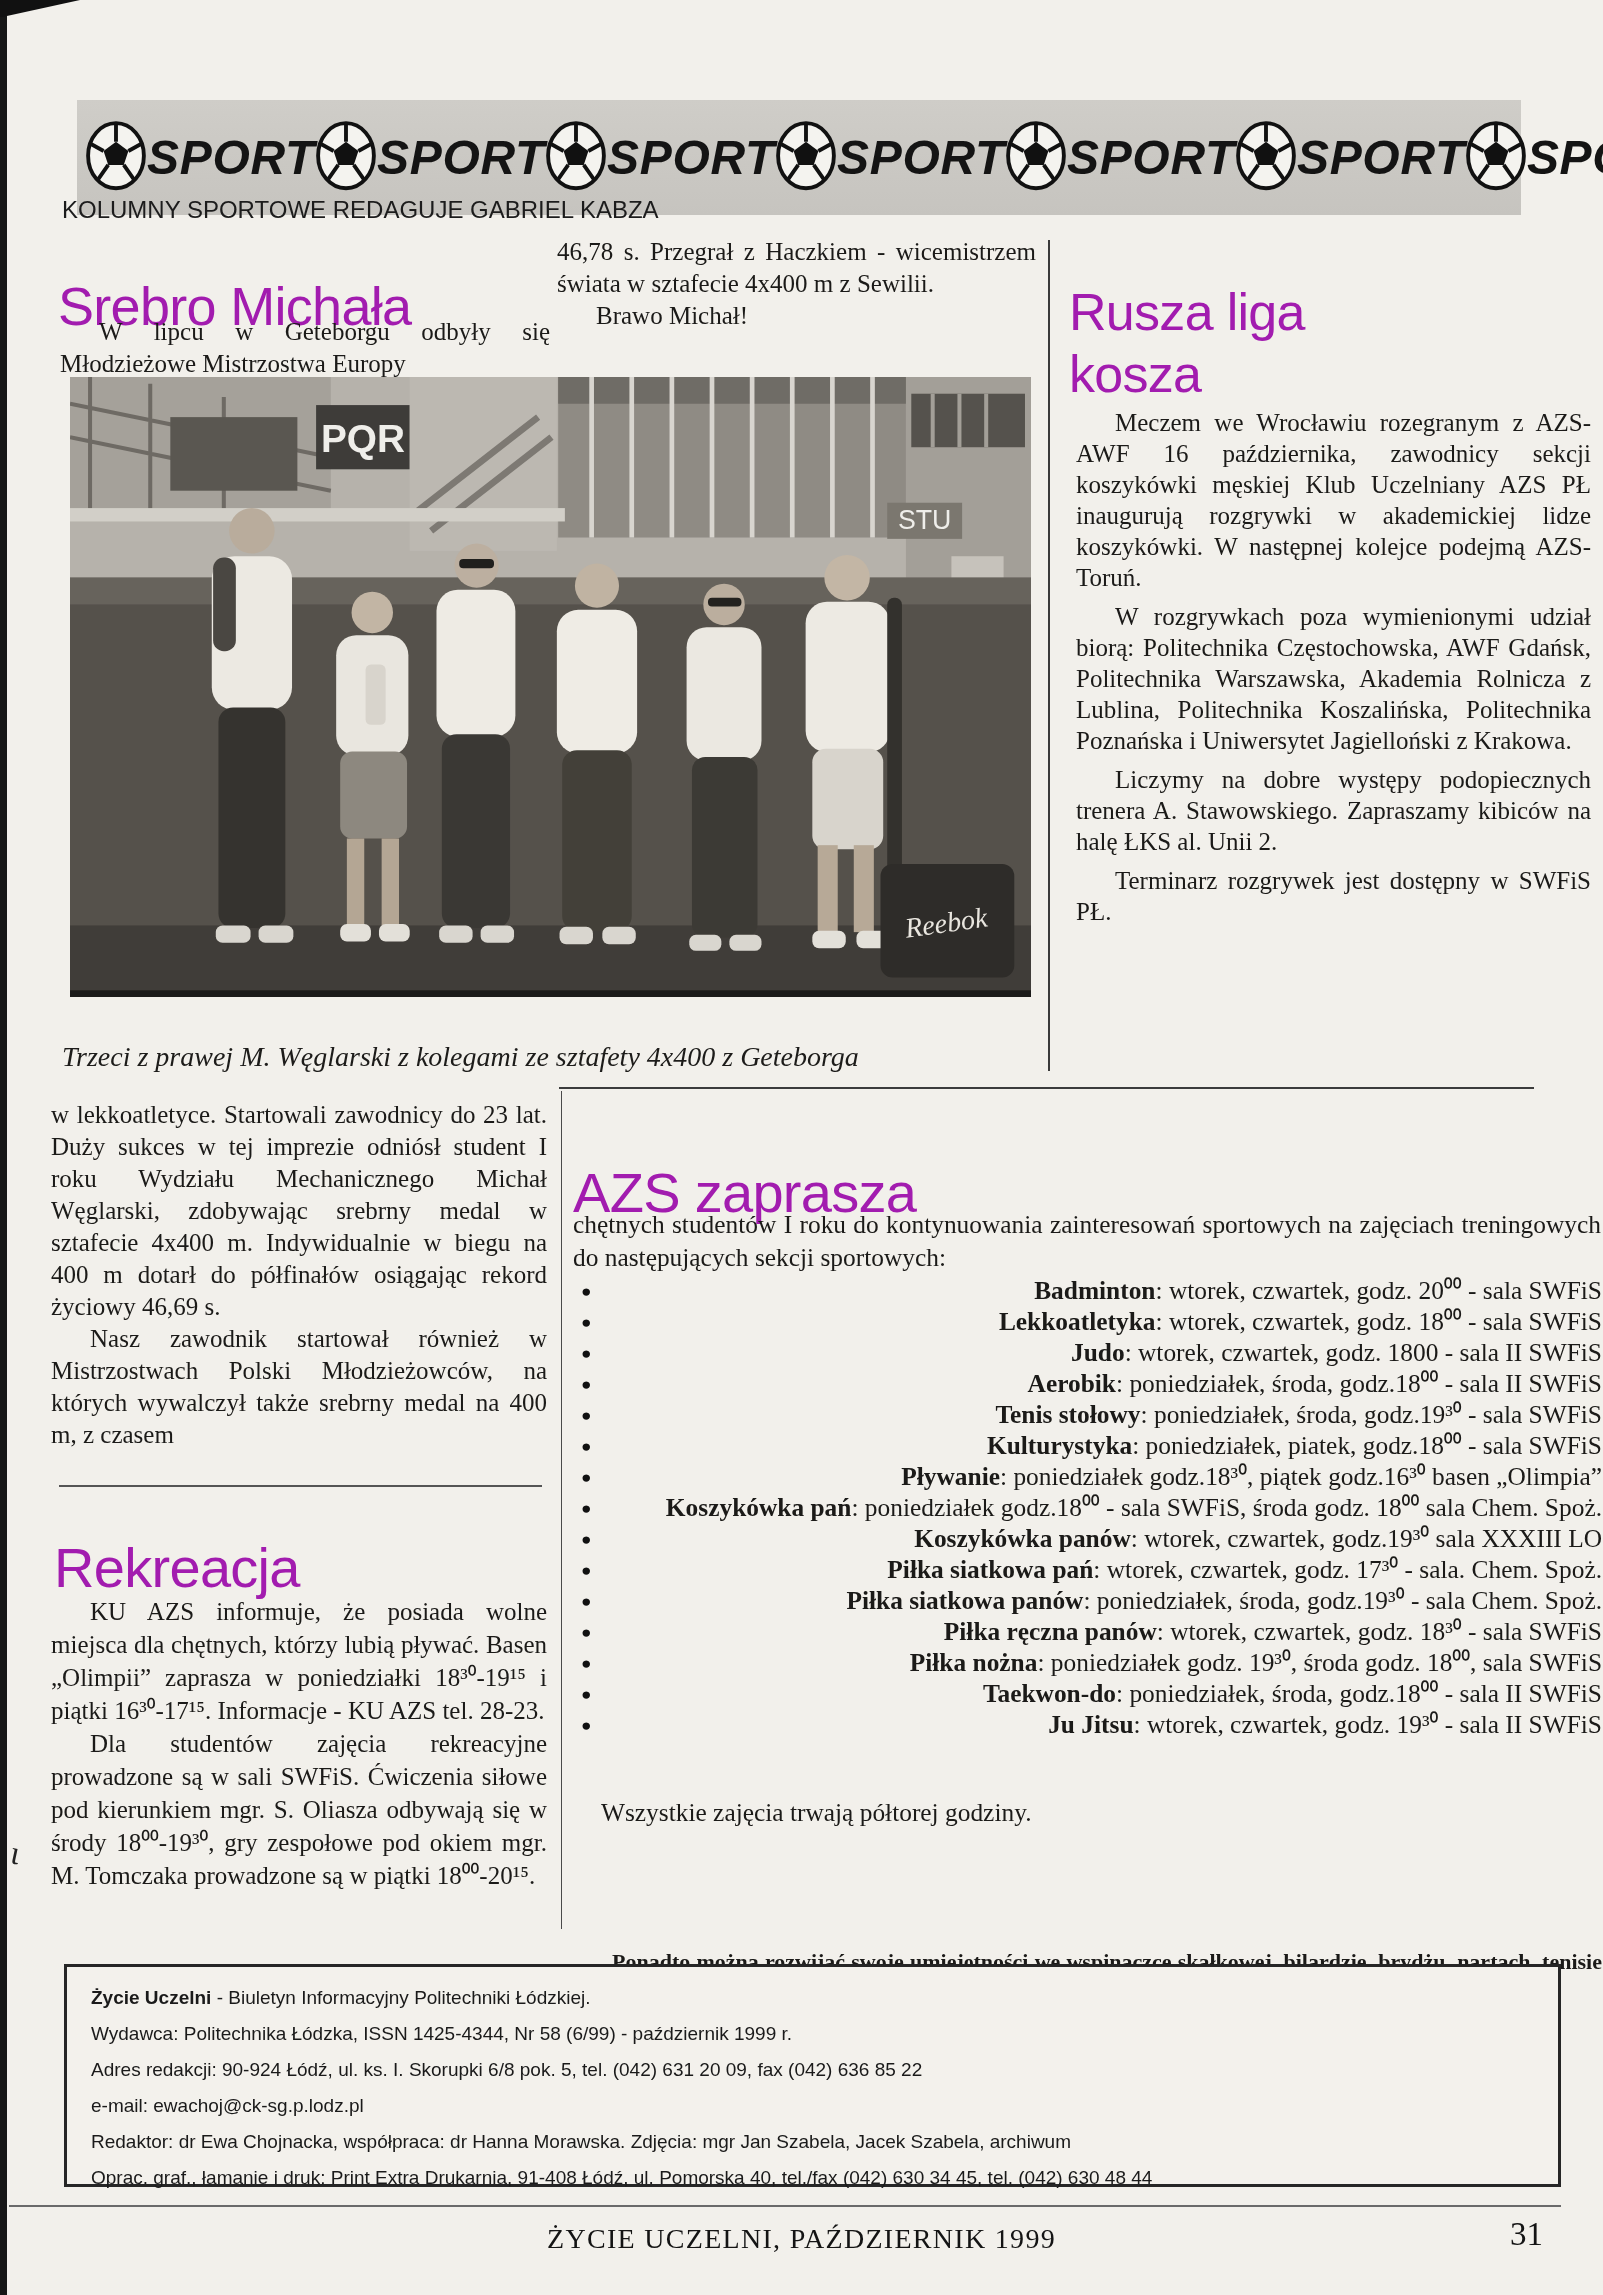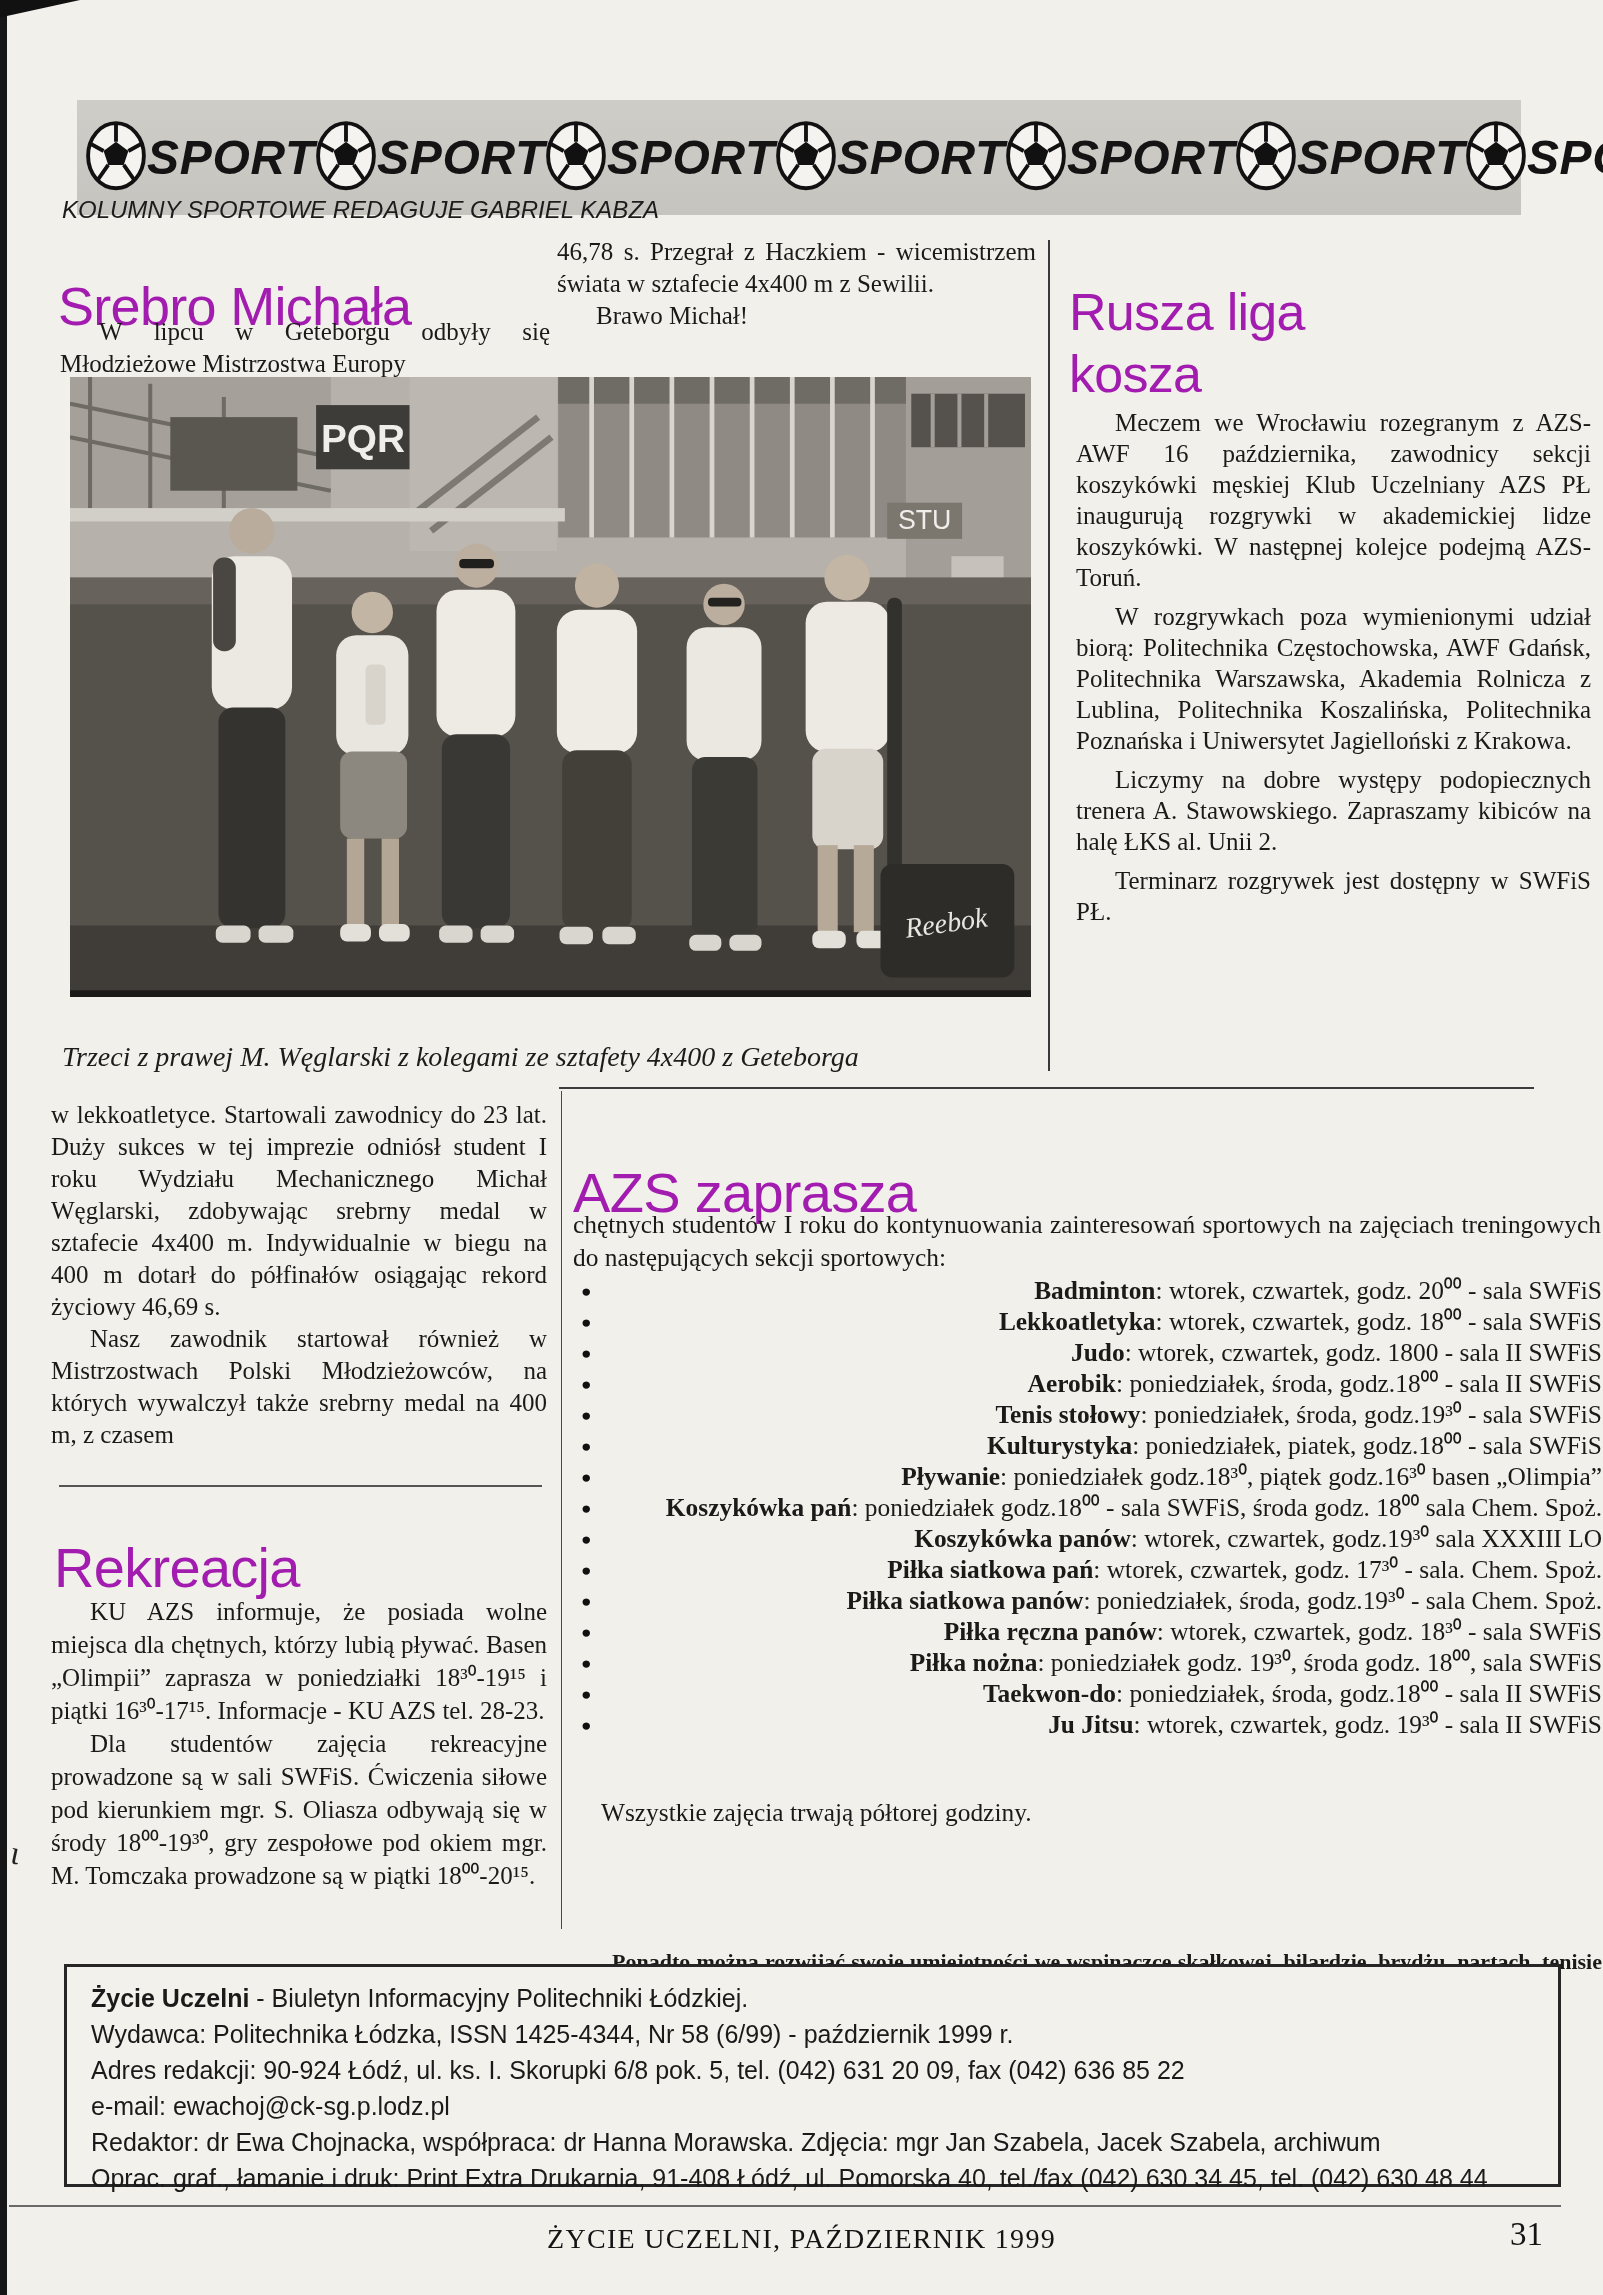--- a/index.html
+++ b/index.html
@@ -22,21 +22,21 @@
     display:flex;align-items:center;justify-content:space-between;
     padding:0 8px;box-sizing:border-box;
   }
   .banner .ball{width:62px;height:75px;display:block;flex:0 0 auto;}
   .banner .sport{
     font-family:"Liberation Sans",sans-serif;font-weight:bold;font-style:italic;
     font-size:48px;letter-spacing:0.7px;color:#141414;white-space:nowrap;
   }
   .kicker{
     position:absolute;left:62px;top:196px;
-    font-family:"Liberation Sans",sans-serif;font-style:italic;font-size:24px;color:#1c1c1c;
+    font-family:"Liberation Sans",sans-serif;font-size:24px;color:#1c1c1c;
   }
   
   .hl{font-family:"Liberation Sans",sans-serif;font-weight:normal;color:#a21caf;letter-spacing:-0.7px;line-height:1.06;}
   .hl-srebro{position:absolute;left:58px;top:242px;font-size:54px;}
   .hl-kosz{position:absolute;left:1069px;top:246px;font-size:52px;line-height:62px;}
   .hl-rekreacja{position:absolute;left:54px;top:1500px;font-size:56px;text-align:center;}
   .hl-azs{position:absolute;left:573px;top:1125px;font-size:56px;}
   
   .bt{font-size:25px;line-height:32px;text-align:justify;}
   .ind{text-indent:39px;margin:0;}
@@ -69,21 +69,21 @@
   .azs-list li::before{content:"●";position:absolute;left:4px;top:1.3px;font-size:17.4px;color:#111;}
   .azs-list .b{font-weight:bold;}
   .azs-outro1{position:absolute;left:601px;top:1798px;font-size:25.4px;}
   .azs-outro2{position:absolute;left:573px;top:1944px;width:1029px;font-size:22px;line-height:36px;font-weight:bold;text-align:justify;text-indent:39px;}
   
   .fbox{
     position:absolute;left:64px;top:1964px;width:1497px;height:223px;
     border:3.3px solid #262626;box-sizing:border-box;
     background:#f3f1ec;
     padding:13.4px 24px;
-    font-family:"Liberation Sans",sans-serif;font-size:25px;line-height:36px;color:#1a1a1a;
+    font-family:"Liberation Sans",sans-serif;font-size:19px;line-height:36px;color:#1a1a1a;
   }
   .fbox .b{font-weight:bold;}
   
   .journal{
     position:absolute;left:0;top:2223px;width:1603px;text-align:center;
     font-size:28px;letter-spacing:1.3px;color:#141414;
   }
   .pagenum{position:absolute;right:60px;top:2216px;font-size:33px;color:#141414;}
 </style>
 </head>

